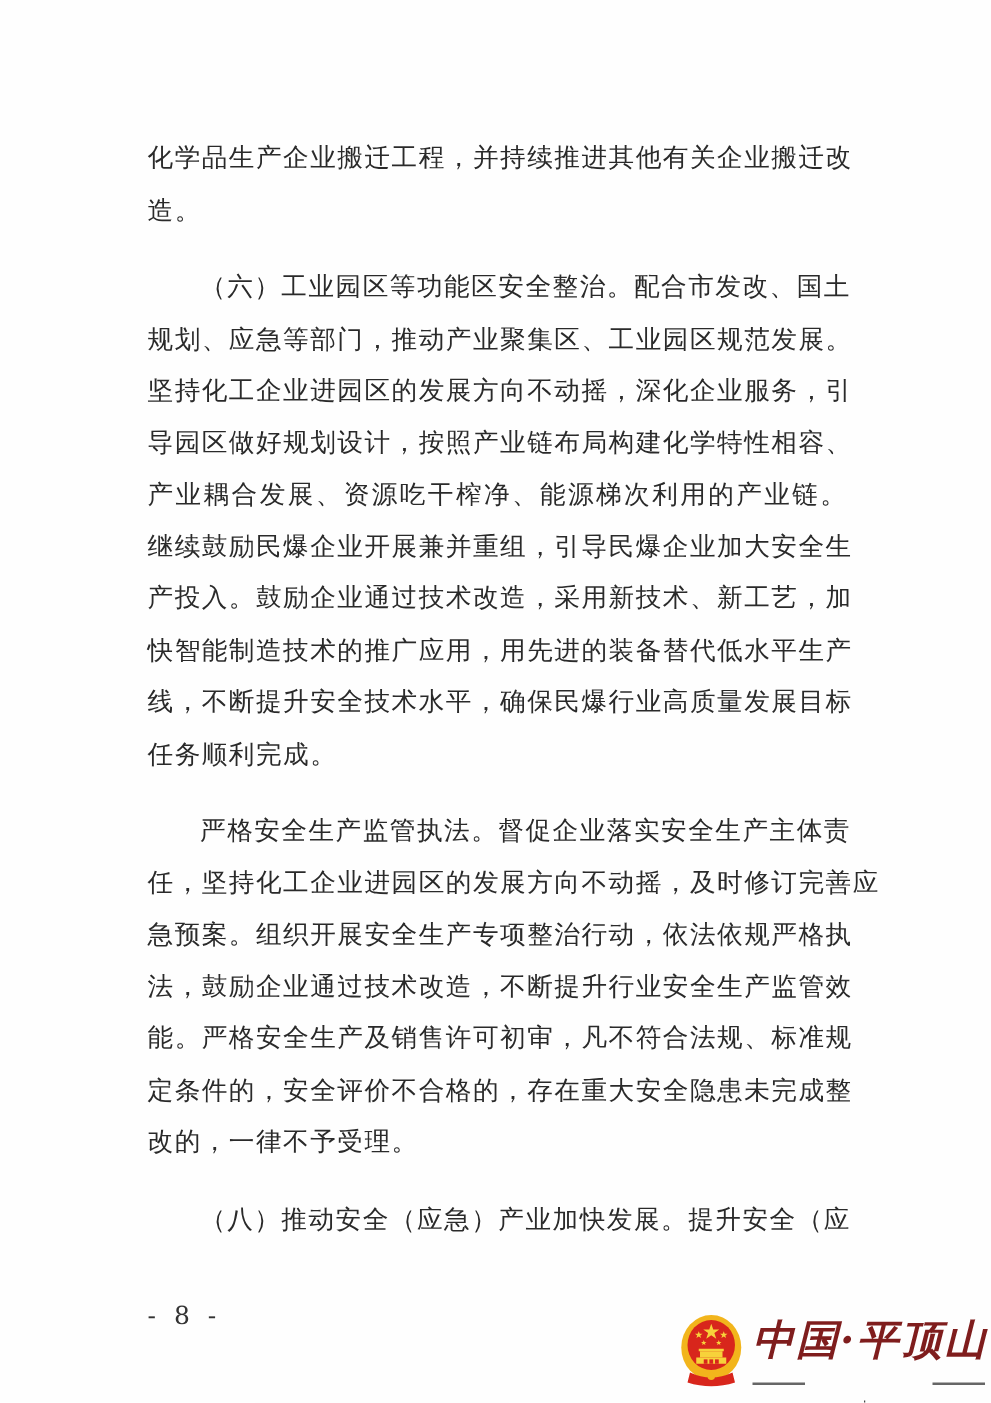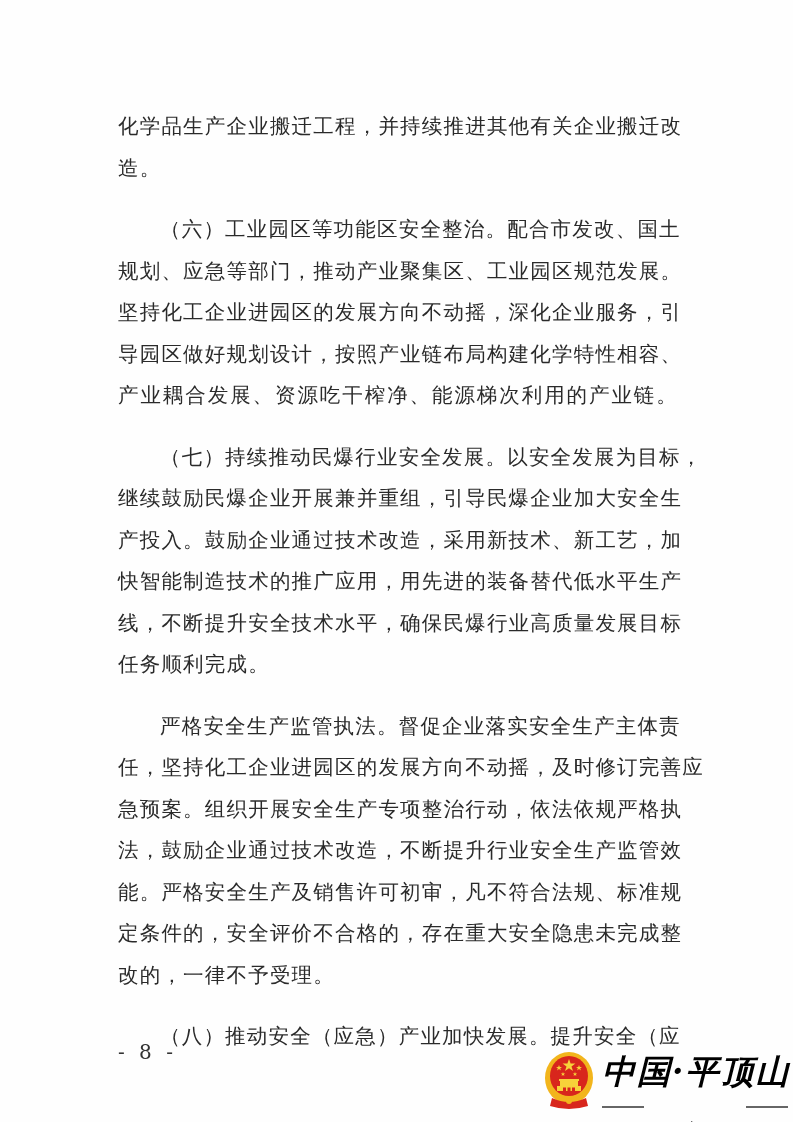--- a/index.html
+++ b/index.html
@@ -63,21 +63,21 @@
       left: 2px;
       top: 4px;
       width: 50px;
       height: 60px;
     }
     .logo-title {
       position: absolute;
       left: 60px;
       top: 4px;
       font-size: 33px;
-      color: #000000;
+      color: #7f1d1d;
       font-family: "DejaVu Serif", serif;
       letter-spacing: 2px;
       font-weight: bold;
       font-style: italic;
     }
     .logo-url-row {
       position: absolute;
       left: 60px;
       top: 54px;
       width: 186px;
@@ -107,21 +107,20 @@
 
     <div class="line justify">化学品生产企业搬迁工程，并持续推进其他有关企业搬迁改</div>
     <div class="line">造。</div>
 
     <div class="line indent justify">（六）工业园区等功能区安全整治。配合市发改、国土</div>
     <div class="line justify">规划、应急等部门，推动产业聚集区、工业园区规范发展。</div>
     <div class="line justify">坚持化工企业进园区的发展方向不动摇，深化企业服务，引</div>
     <div class="line justify">导园区做好规划设计，按照产业链布局构建化学特性相容、</div>
     <div class="line justify">产业耦合发展、资源吃干榨净、能源梯次利用的产业链。</div>
 
-    <div class="line indent justify">（七）持续推动民爆行业安全发展。以安全发展为目标，</div>
     <div class="line justify">继续鼓励民爆企业开展兼并重组，引导民爆企业加大安全生</div>
     <div class="line justify">产投入。鼓励企业通过技术改造，采用新技术、新工艺，加</div>
     <div class="line justify">快智能制造技术的推广应用，用先进的装备替代低水平生产</div>
     <div class="line justify">线，不断提升安全技术水平，确保民爆行业高质量发展目标</div>
     <div class="line">任务顺利完成。</div>
 
     <div class="line indent justify">严格安全生产监管执法。督促企业落实安全生产主体责</div>
     <div class="line justify">任，坚持化工企业进园区的发展方向不动摇，及时修订完善应</div>
     <div class="line justify">急预案。组织开展安全生产专项整治行动，依法依规严格执</div>
     <div class="line justify">法，鼓励企业通过技术改造，不断提升行业安全生产监管效</div>

